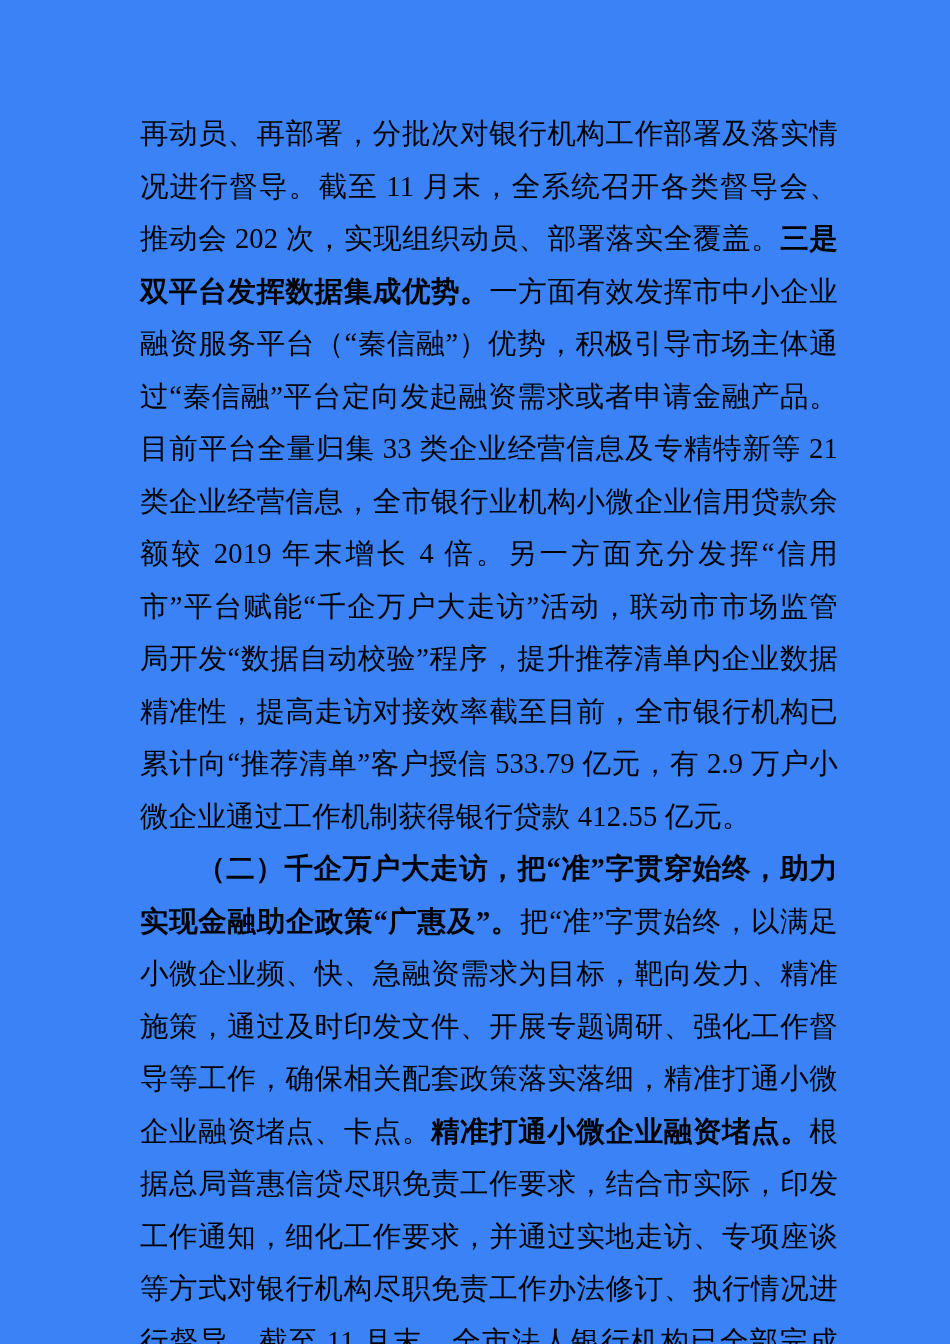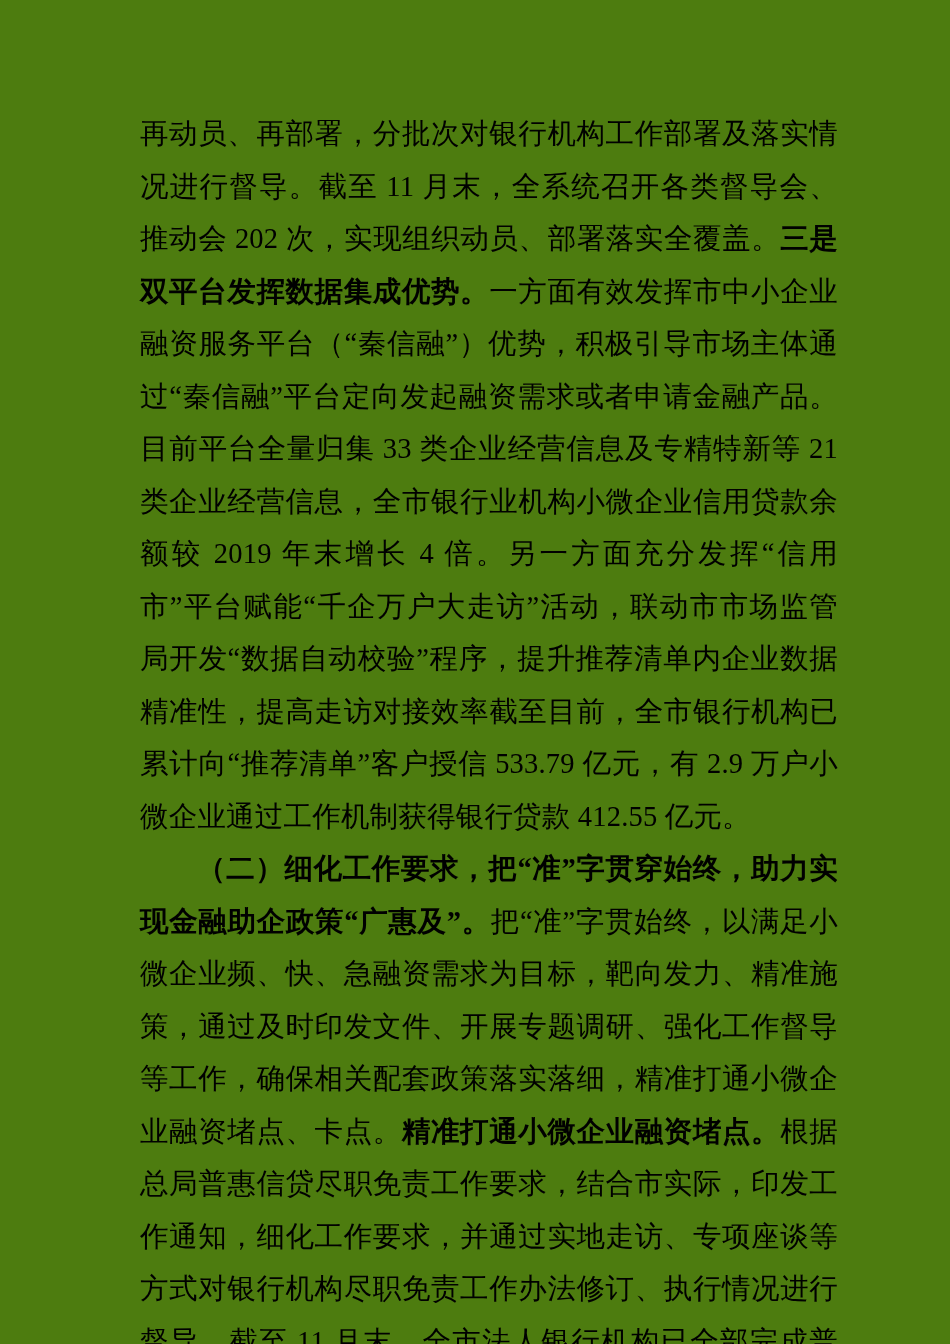--- a/index.html
+++ b/index.html
@@ -13,21 +13,21 @@
     font-family: "Liberation Serif", "DejaVu Serif", serif;
     color: #000000;
     overflow: hidden;
   }
   .page {
     position: relative;
     width: 950px;
     height: 1344px;
     box-sizing: border-box;
     padding: 108px 112px 40px 140px;
-    background: #4d7c0f;
+    background: #3b82f6;
   }
   .doc-body {
     font-size: 28.5px;
     line-height: 52.5px;
     text-align: justify;
     text-justify: inter-ideograph;
     letter-spacing: 0.2px;
   }
   .para {
     margin: 0;
@@ -39,15 +39,15 @@
   .bold {
     font-weight: bold;
   }
 </style>
 </head>
 <body>
 
 <div class="page">
   <div class="doc-body" id="doc-body">
       <p class="para"><span class="">再动员、再部署，分批次对银行机构工作部署及落实情况进行督导。截至 11 月末，全系统召开各类督导会、推动会 202 次，实现组织动员、部署落实全覆盖。</span><span class="bold">三是双平台发挥数据集成优势。</span><span class="">一方面有效发挥市中小企业融资服务平台（“秦信融”）优势，积极引导市场主体通过“秦信融”平台定向发起融资需求或者申请金融产品。目前平台全量归集 33 类企业经营信息及专精特新等 21 类企业经营信息，全市银行业机构小微企业信用贷款余额较 2019 年末增长 4 倍。另一方面充分发挥“信用市”平台赋能“千企万户大走访”活动，联动市市场监管局开发“数据自动校验”程序，提升推荐清单内企业数据精准性，提高走访对接效率截至目前，全市银行机构已累计向“推荐清单”客户授信 533.79 亿元，有 2.9 万户小微企业通过工作机制获得银行贷款 412.55 亿元。</span></p>
-      <p class="para indent"><span class="bold">（二）细化工作要求，把“准”字贯穿始终，助力实现金融助企政策“广惠及”。</span><span class="">把“准”字贯始终，以满足小微企业频、快、急融资需求为目标，靶向发力、精准施策，通过及时印发文件、开展专题调研、强化工作督导等工作，确保相关配套政策落实落细，精准打通小微企业融资堵点、卡点。</span><span class="bold">精准打通小微企业融资堵点。</span><span class="">根据总局普惠信贷尽职免责工作要求，结合市实际，印发工作通知，细化工作要求，并通过实地走访、专项座谈等方式对银行机构尽职免责工作办法修订、执行情况进行督导。截至 11 月末，全市法人银行机构已全部完成普惠信贷尽职免责工作</span></p>
+      <p class="para indent"><span class="bold">（二）千企万户大走访，把“准”字贯穿始终，助力实现金融助企政策“广惠及”。</span><span class="">把“准”字贯始终，以满足小微企业频、快、急融资需求为目标，靶向发力、精准施策，通过及时印发文件、开展专题调研、强化工作督导等工作，确保相关配套政策落实落细，精准打通小微企业融资堵点、卡点。</span><span class="bold">精准打通小微企业融资堵点。</span><span class="">根据总局普惠信贷尽职免责工作要求，结合市实际，印发工作通知，细化工作要求，并通过实地走访、专项座谈等方式对银行机构尽职免责工作办法修订、执行情况进行督导。截至 11 月末，全市法人银行机构已全部完成普惠信贷尽职免责工作</span></p>
     </div>
 </div>
 
 </body></html>

